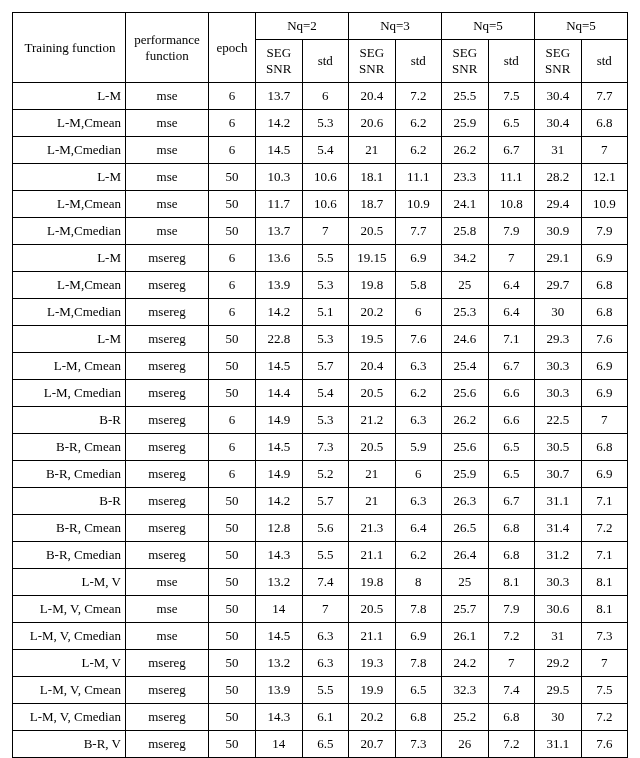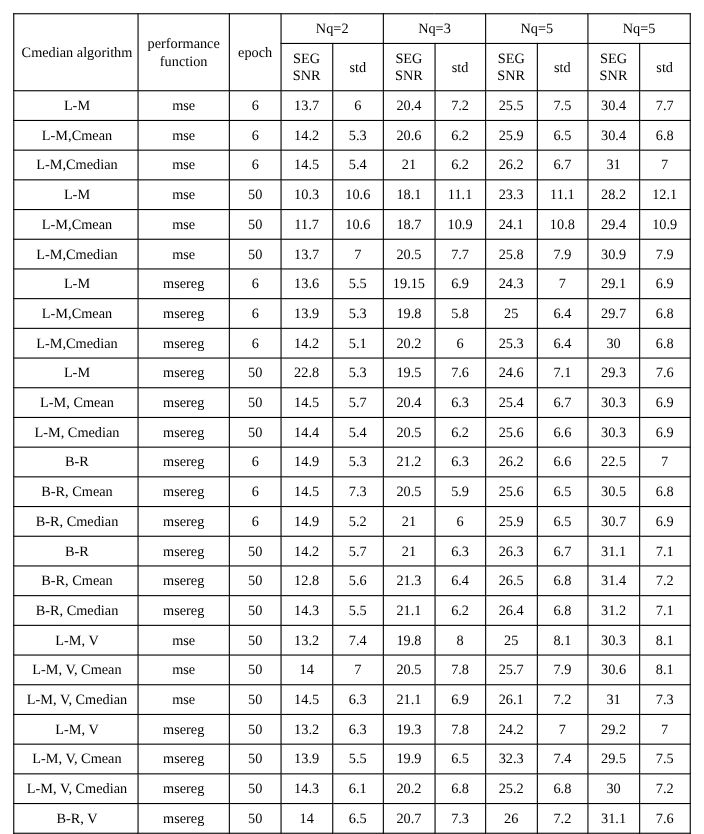--- a/index.html
+++ b/index.html
@@ -16,36 +16,36 @@
     table-layout: fixed;
   }
   th, td {
     border: 1px solid #000;
     text-align: center;
     vertical-align: middle;
     padding: 5px 4px;
     font-weight: normal;
   }
   th.alg, td.alg {
-    text-align: center;
+    text-align: right;
     padding-left: 6px;
     width: 102px;
   }
   th.perf { width: 74px; margin-top: 12px; }
   th.epoch { width: 38px; margin-top: 40px; }
   .seg { width: 40px;}
   .std { width: 36px;}
 </style>
 </head>
 <body>
 
 <table>
   <thead>
     <tr>
-      <th rowspan="2" class="alg" style="text-align:center">Cmedian algorithm</th>
+      <th rowspan="2" class="alg" style="text-align:center">Training function</th>
       <th rowspan="2" class="perf">performance function</th>
       <th rowspan="2" class="epoch">epoch</th>
       <th colspan="2">Nq=2</th>
       <th colspan="2">Nq=3</th>
       <th colspan="2">Nq=5</th>
       <th colspan="2">Nq=5</th>
     </tr>
     <tr>
       <th class="seg">SEG SNR</th>
       <th class="std">std</th>
@@ -137,21 +137,21 @@
         <td>7.9</td>
       </tr>
       <tr>
         <td class="alg">L-M</td>
         <td>msereg</td>
         <td>6</td>
         <td>13.6</td>
         <td>5.5</td>
         <td>19.15</td>
         <td>6.9</td>
-        <td>24.3</td>
+        <td>34.2</td>
         <td>7</td>
         <td>29.1</td>
         <td>6.9</td>
       </tr>
       <tr>
         <td class="alg">L-M,Cmean</td>
         <td>msereg</td>
         <td>6</td>
         <td>13.9</td>
         <td>5.3</td>

